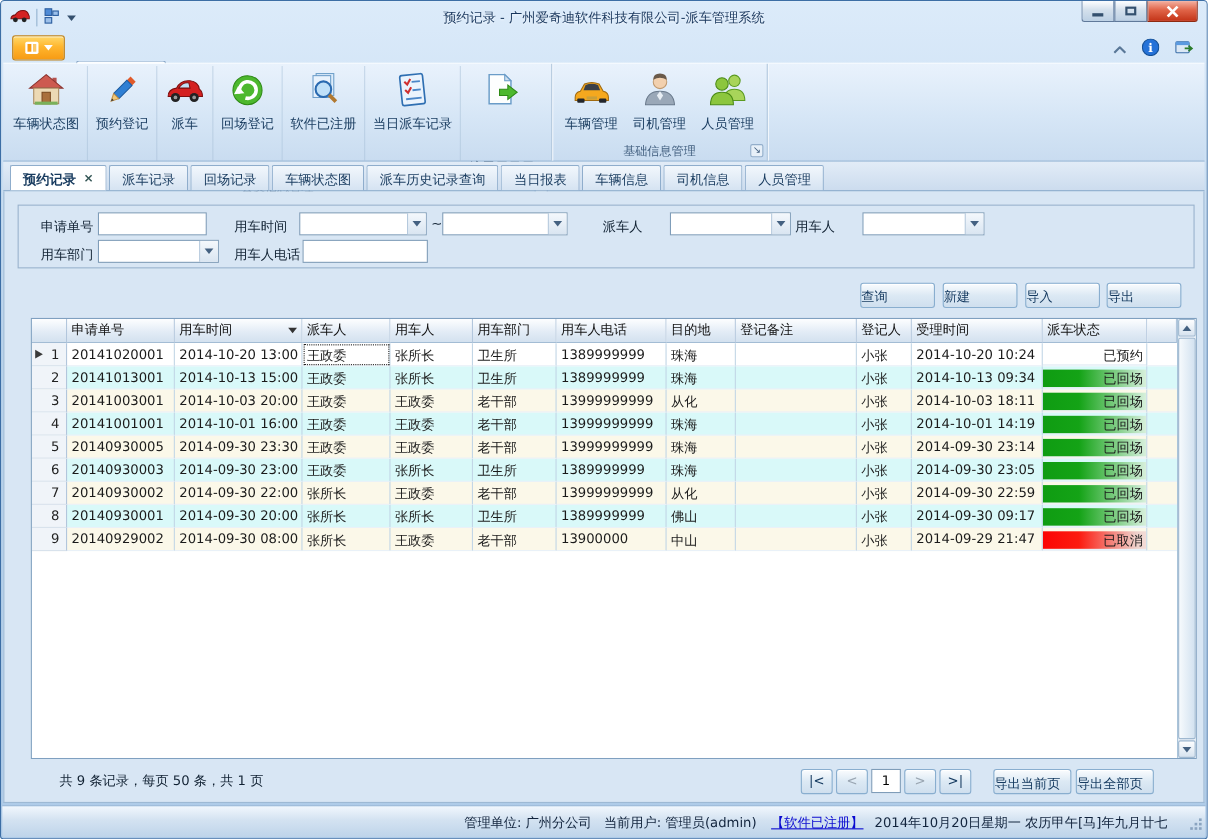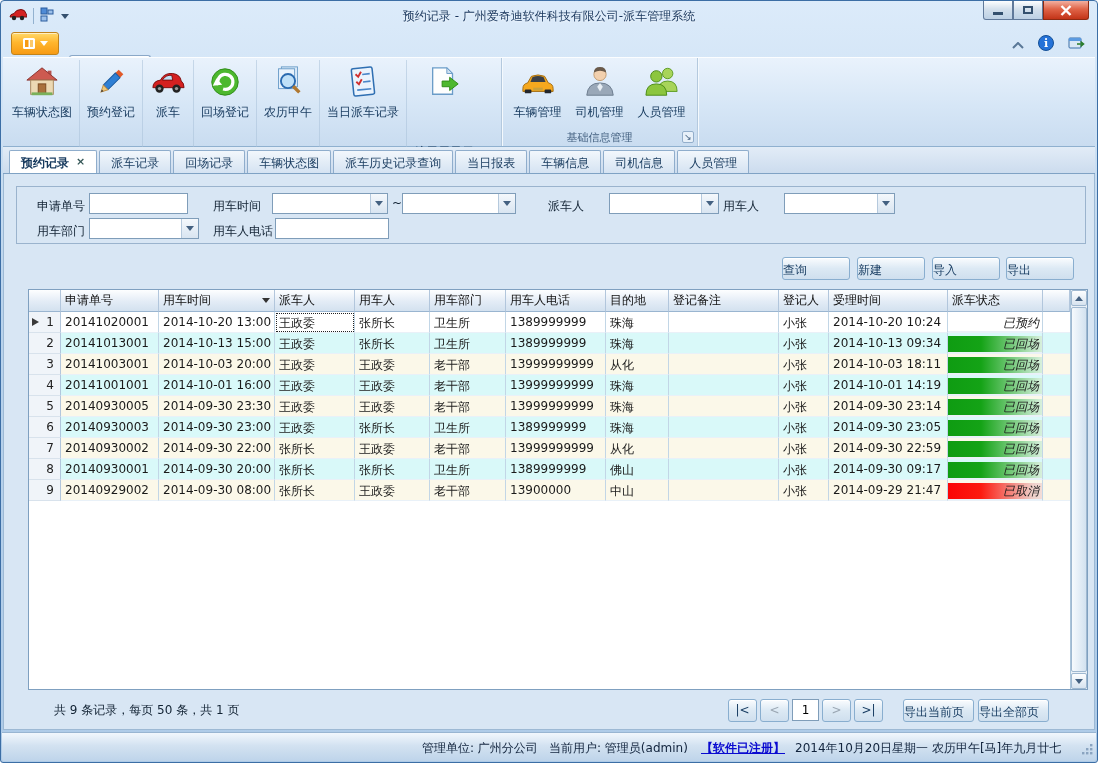--- a/index.html
+++ b/index.html
@@ -70,42 +70,42 @@
   .trow.cyan { background:#d9f9f9; }
   .trow.current { background:#ffffff; }
   .c-num { width:32px; background:#f0f4f9; border-right:1px solid #b2c6dc; text-align:right; padding-right:6px; position:relative; color:#222; }
   .trow .c-num { border-bottom:1px solid #d8e2ec; }
   .current .c-num::before { content:''; position:absolute; left:3px; top:6px; border-left:7px solid #3a3a3a; border-top:4px solid transparent; border-bottom:4px solid transparent; }
   .c-order_no{width:98px} .c-use_time{width:116px} .c-dispatcher{width:80px} .c-user{width:75px}
   .c-dept{width:76px} .c-phone{width:100px} .c-dest{width:63px} .c-remark{width:110px}
   .c-registrar{width:50px} .c-accept_time{width:119px}
   .c-status{width:95px; padding:0;} .c-fill{flex:1; border-right:none;}
   .ghead .c-use_time { justify-content:space-between; }
-  .sbar { width:100%; height:100%; display:flex; align-items:center; justify-content:flex-end; padding:0 3px; border-bottom:1px solid #e9f1f8;font-style:italic; }
+  .sbar { width:100%; height:100%; display:flex; align-items:center; justify-content:flex-end; padding:0 3px; border-bottom:1px solid #e9f1f8; }
   .sbar.returned { background:linear-gradient(to right,#0f9c12,#14a316 35%,#b9e4c0 90%,#d8f0dc); }
   .sbar.cancelled { background:linear-gradient(to right,#fb0505,#fc1b10 35%,#eecfc9 90%,#f3ddd8); }
   .focus-cell { outline:1px dotted #222; outline-offset:-2px; }
   .gbody { flex:1; background:#fff; }
   .vscroll { width:17px; border-left:1px solid #aac4da; background:#eaf1f8; position:relative; }
   .sc-btn { position:absolute; left:0; width:16px; height:16px; border:1px solid #9fb8d0; border-radius:2px; background:linear-gradient(#fdfeff,#d7e3ef); display:flex; align-items:center; justify-content:center; }
   .sc-up { top:0; } .sc-down { bottom:0; }
   .tri-up-s { width:0;height:0;border-left:4px solid transparent;border-right:4px solid transparent;border-bottom:5px solid #446181; }
   .tri-down-s { width:0;height:0;border-left:4px solid transparent;border-right:4px solid transparent;border-top:5px solid #446181; }
   .sc-thumb { position:absolute; left:0; top:17px; bottom:17px; width:16px; border:1px solid #9fb8d0; border-radius:2px; background:linear-gradient(to right,#f6fafd,#d3e2f0); }
 
   
   .pager-summary { position:absolute; left:50px; top:528px; color:#123; }
   .pg { text-align:center; padding-top:3px; }
   .pg.dis { color:#9aa6b2; }
   .page-input { position:absolute; width:27px; height:22px; border:1px solid #7f9db9; text-align:center; font:inherit; background:#fff; }
 
   
   .statusbar { position:absolute; left:1px; right:1px; bottom:1px; height:29px; background:linear-gradient(#f1f7fd,#d3e2f1 45%,#bed4ea); border-top:1px solid #98b5d2; border-radius:0 0 2px 2px; }
   .sb-item { position:absolute; top:7px; white-space:nowrap; color:#11233c; }
-  .sb-link { color:#0a0ad0; font-weight:bold; text-decoration:underline; }
+  .sb-link { color:#0a0ad0; font-weight:normal; text-decoration:underline; }
   .grip { position:absolute; right:3px; bottom:3px; }
 </style>
 </head>
 <body>
 
 <div class="window">
 
   <div class="titlebar">
     <div class="title-left">
       <span>
@@ -228,21 +228,21 @@
         </div>
         <div class="rbtn">
           <span class="icn">
               <svg width="34" height="34" viewBox="0 0 36 36">
                 <rect x="11" y="2" width="17" height="21" fill="#dcecfb" stroke="#6a9cc8"></rect>
                 <rect x="8" y="4" width="17" height="21" fill="#e8f2fc" stroke="#6a9cc8"></rect>
                 <circle cx="18" cy="17" r="7.5" fill="#bfe0f8" stroke="#2a6ab0" stroke-width="2"></circle>
                 <line x1="23.5" y1="22.5" x2="30" y2="29" stroke="#b07830" stroke-width="3.6"></line>
               </svg>
             </span>
-          <span class="lbl">农历甲午</span>
+          <span class="lbl">软件已注册</span>
         </div>
         <div class="rbtn">
           <span class="icn">
               <svg width="34" height="34" viewBox="0 0 36 36">
                 <g transform="rotate(-6 18 18)">
                   <rect x="7" y="3" width="22" height="29" rx="2" fill="#eaf3fd" stroke="#2f6fb2" stroke-width="1.6"></rect>
                   <path d="M11 9 l2.5 3 l3.5 -5" stroke="#d03030" stroke-width="2" fill="none"></path>
                   <line x1="18" y1="10" x2="26" y2="10" stroke="#4a86c8" stroke-width="1.8"></line>
                   <path d="M11 17 l2.5 3 l3.5 -5" stroke="#d03030" stroke-width="2" fill="none"></path>
                   <line x1="18" y1="18" x2="26" y2="18" stroke="#4a86c8" stroke-width="1.8"></line>

